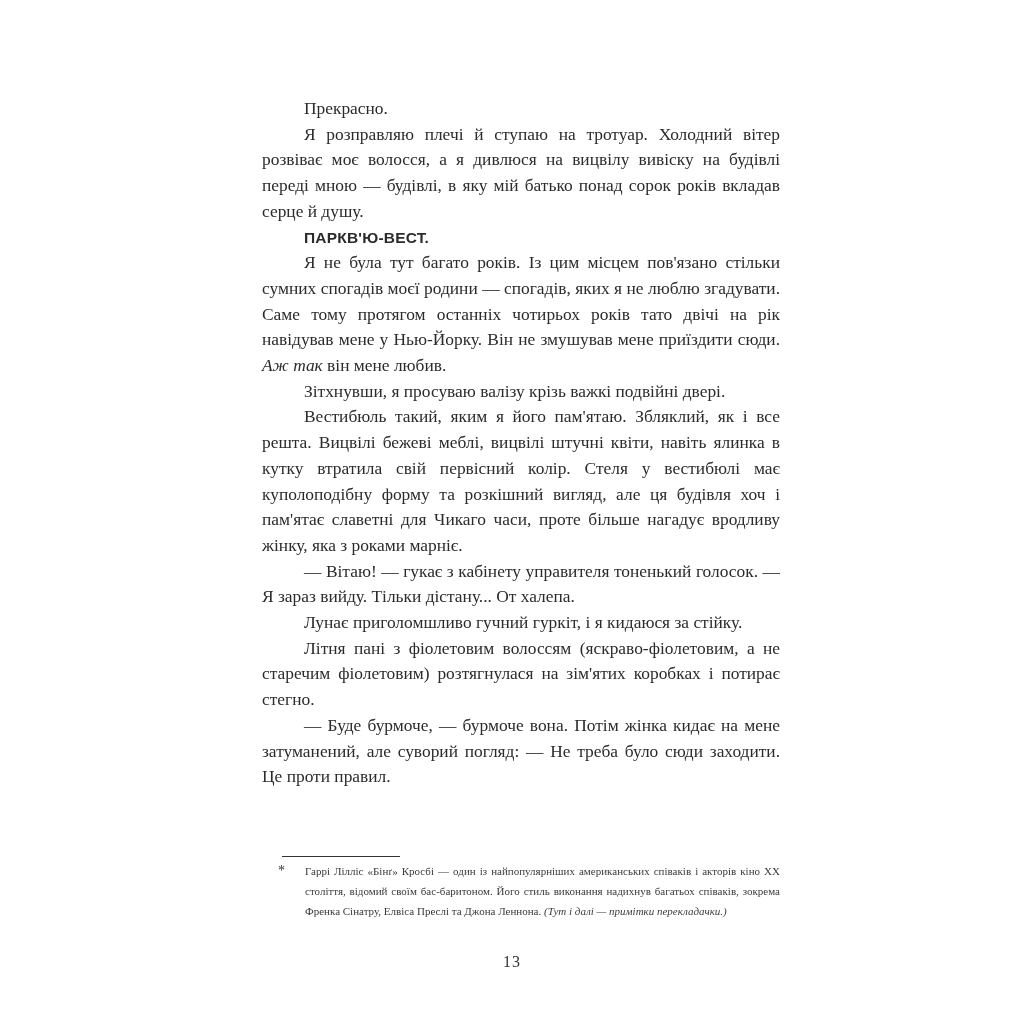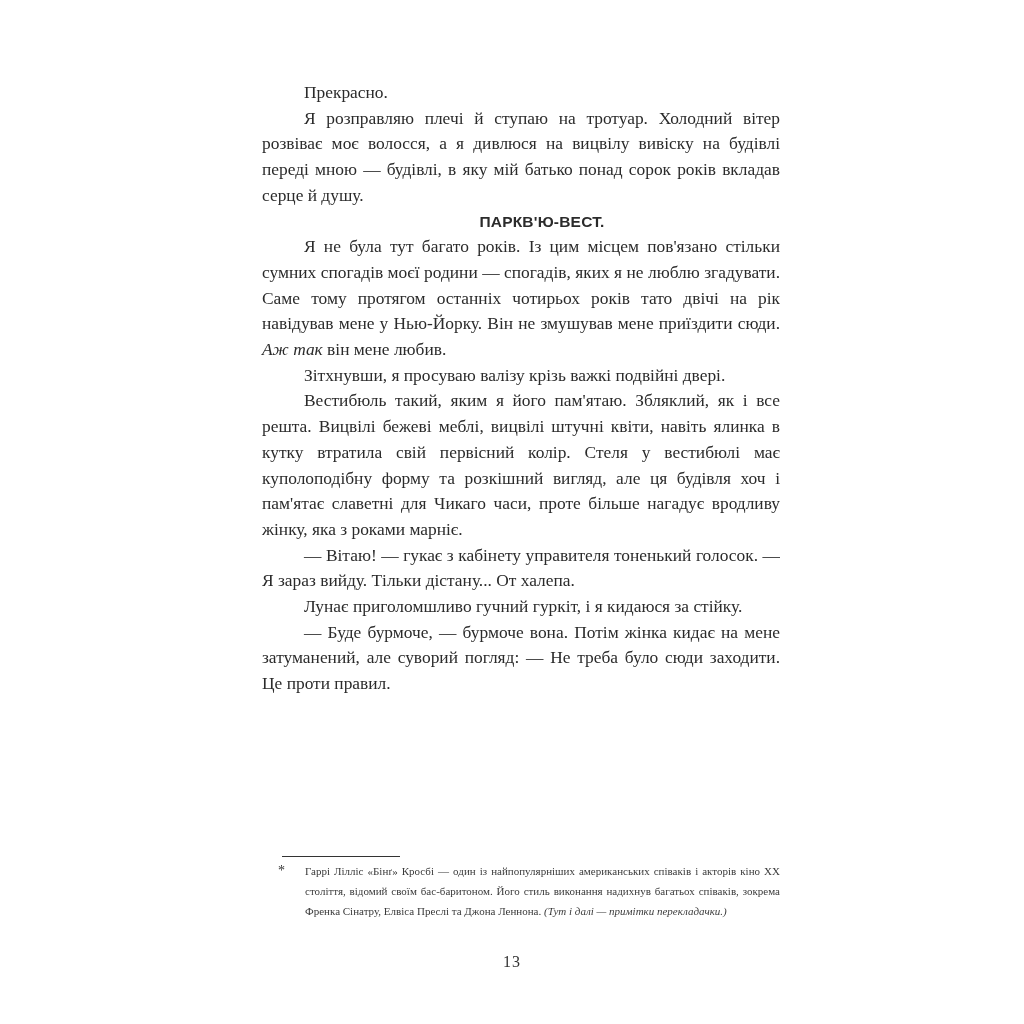--- a/index.html
+++ b/index.html
@@ -1,25 +1,25 @@
 <!DOCTYPE html>
 <html><head>
 <meta charset="utf-8">
 <style>
   html, body { margin: 0; padding: 0; background: #ffffff; }
   body { width: 1024px; height: 1024px; position: relative; overflow: hidden; }
   .page {
-    position: absolute; left: 262px; top: 80px; width: 518px;
+    position: absolute; left: 262px; top: 96px; width: 518px;
     font-family: "Liberation Serif", "DejaVu Serif", serif;
     font-size: 17.4px; line-height: 25.7px; color: #2b2b2b;
   }
   .p { margin: 0; text-align: justify; text-indent: 42px; }
   .p.last { text-align-last: left; }
   .heading { margin: 0; text-indent: 42px; font-family: "Liberation Sans", "DejaVu Sans", sans-serif;
-    font-size: 15.5px; font-weight: bold; letter-spacing: 0.2px; text-align: center; }
+    font-size: 15.5px; font-weight: bold; letter-spacing: 0.2px; }
   em { font-style: italic; }
   .rule { position: absolute; left: 282px; top: 856px; width: 118px; height: 1px; background: #333; }
   .footnote {
     position: absolute; left: 305px; top: 861px; width: 475px;
     font-family: "Liberation Serif", "DejaVu Serif", serif;
     font-size: 11px; line-height: 20px; color: #3a3a3a; text-align: justify; text-align-last: left;
   }
   .fn-mark { position: absolute; left: 278px; top: 861px; font-size: 14px; line-height: 20px; color: #333;
     font-family: "Liberation Serif", serif; }
   .pagenum { position: absolute; left: 0; width: 1024px; top: 953px; text-align: center;
@@ -30,20 +30,21 @@
 
 <div class="page">
   <p class="p last">Прекрасно.</p>
   <p class="p">Я розправляю плечі й ступаю на тротуар. Холодний вітер розвіває моє волосся, а я дивлюся на вицвілу вивіску на будівлі переді мною — будівлі, в яку мій батько понад сорок років вкладав серце й душу.</p>
   <p class="heading">ПАРКВ'Ю-ВЕСТ.</p>
   <p class="p"><span>Я не була тут багато років. Із цим місцем пов'язано стільки сумних спогадів моєї родини — спогадів, яких я не люблю згадувати. Саме тому протягом останніх чотирьох років тато двічі на рік навідував мене у Нью-Йорку. Він не змушував мене приїздити сюди. </span><em>Аж так</em><span> він мене любив.</span></p>
   <p class="p">Зітхнувши, я просуваю валізу крізь важкі подвійні двері.</p>
   <p class="p">Вестибюль такий, яким я його пам'ятаю. Збляклий, як і все решта. Вицвілі бежеві меблі, вицвілі штучні квіти, навіть ялинка в кутку втратила свій первісний колір. Стеля у вестибюлі має куполоподібну форму та розкішний вигляд, але ця будівля хоч і пам'ятає славетні для Чикаго часи, проте більше нагадує вродливу жінку, яка з роками марніє.</p>
   <p class="p">— Вітаю! — гукає з кабінету управителя тоненький голосок. — Я зараз вийду. Тільки дістану... От халепа.</p>
   <p class="p">Лунає приголомшливо гучний гуркіт, і я кидаюся за стійку.</p>
+  <p class="p">Літня пані з фіолетовим волоссям (яскраво-фіолетовим, а не старечим фіолетовим) розтягнулася на зім'ятих коробках і потирає стегно.</p>
   <p class="p">— Буде бурмоче, — бурмоче вона. Потім жінка кидає на мене затуманений, але суворий погляд: — Не треба було сюди заходити. Це проти правил.</p>
 </div>
 
 <div class="rule"></div>
 <div class="fn-mark">*</div>
 <div class="footnote"><span>Гаррі Лілліс «Бінґ» Кросбі — один із найпопулярніших американських співаків і акторів кіно XX століття, відомий своїм бас-баритоном. Його стиль виконання надихнув багатьох співаків, зокрема Френка Сінатру, Елвіса Преслі та Джона Леннона. </span><em>(Тут і далі — примітки перекладачки.)</em></div>
 
 <div class="pagenum">13</div>
 
 </body></html>

